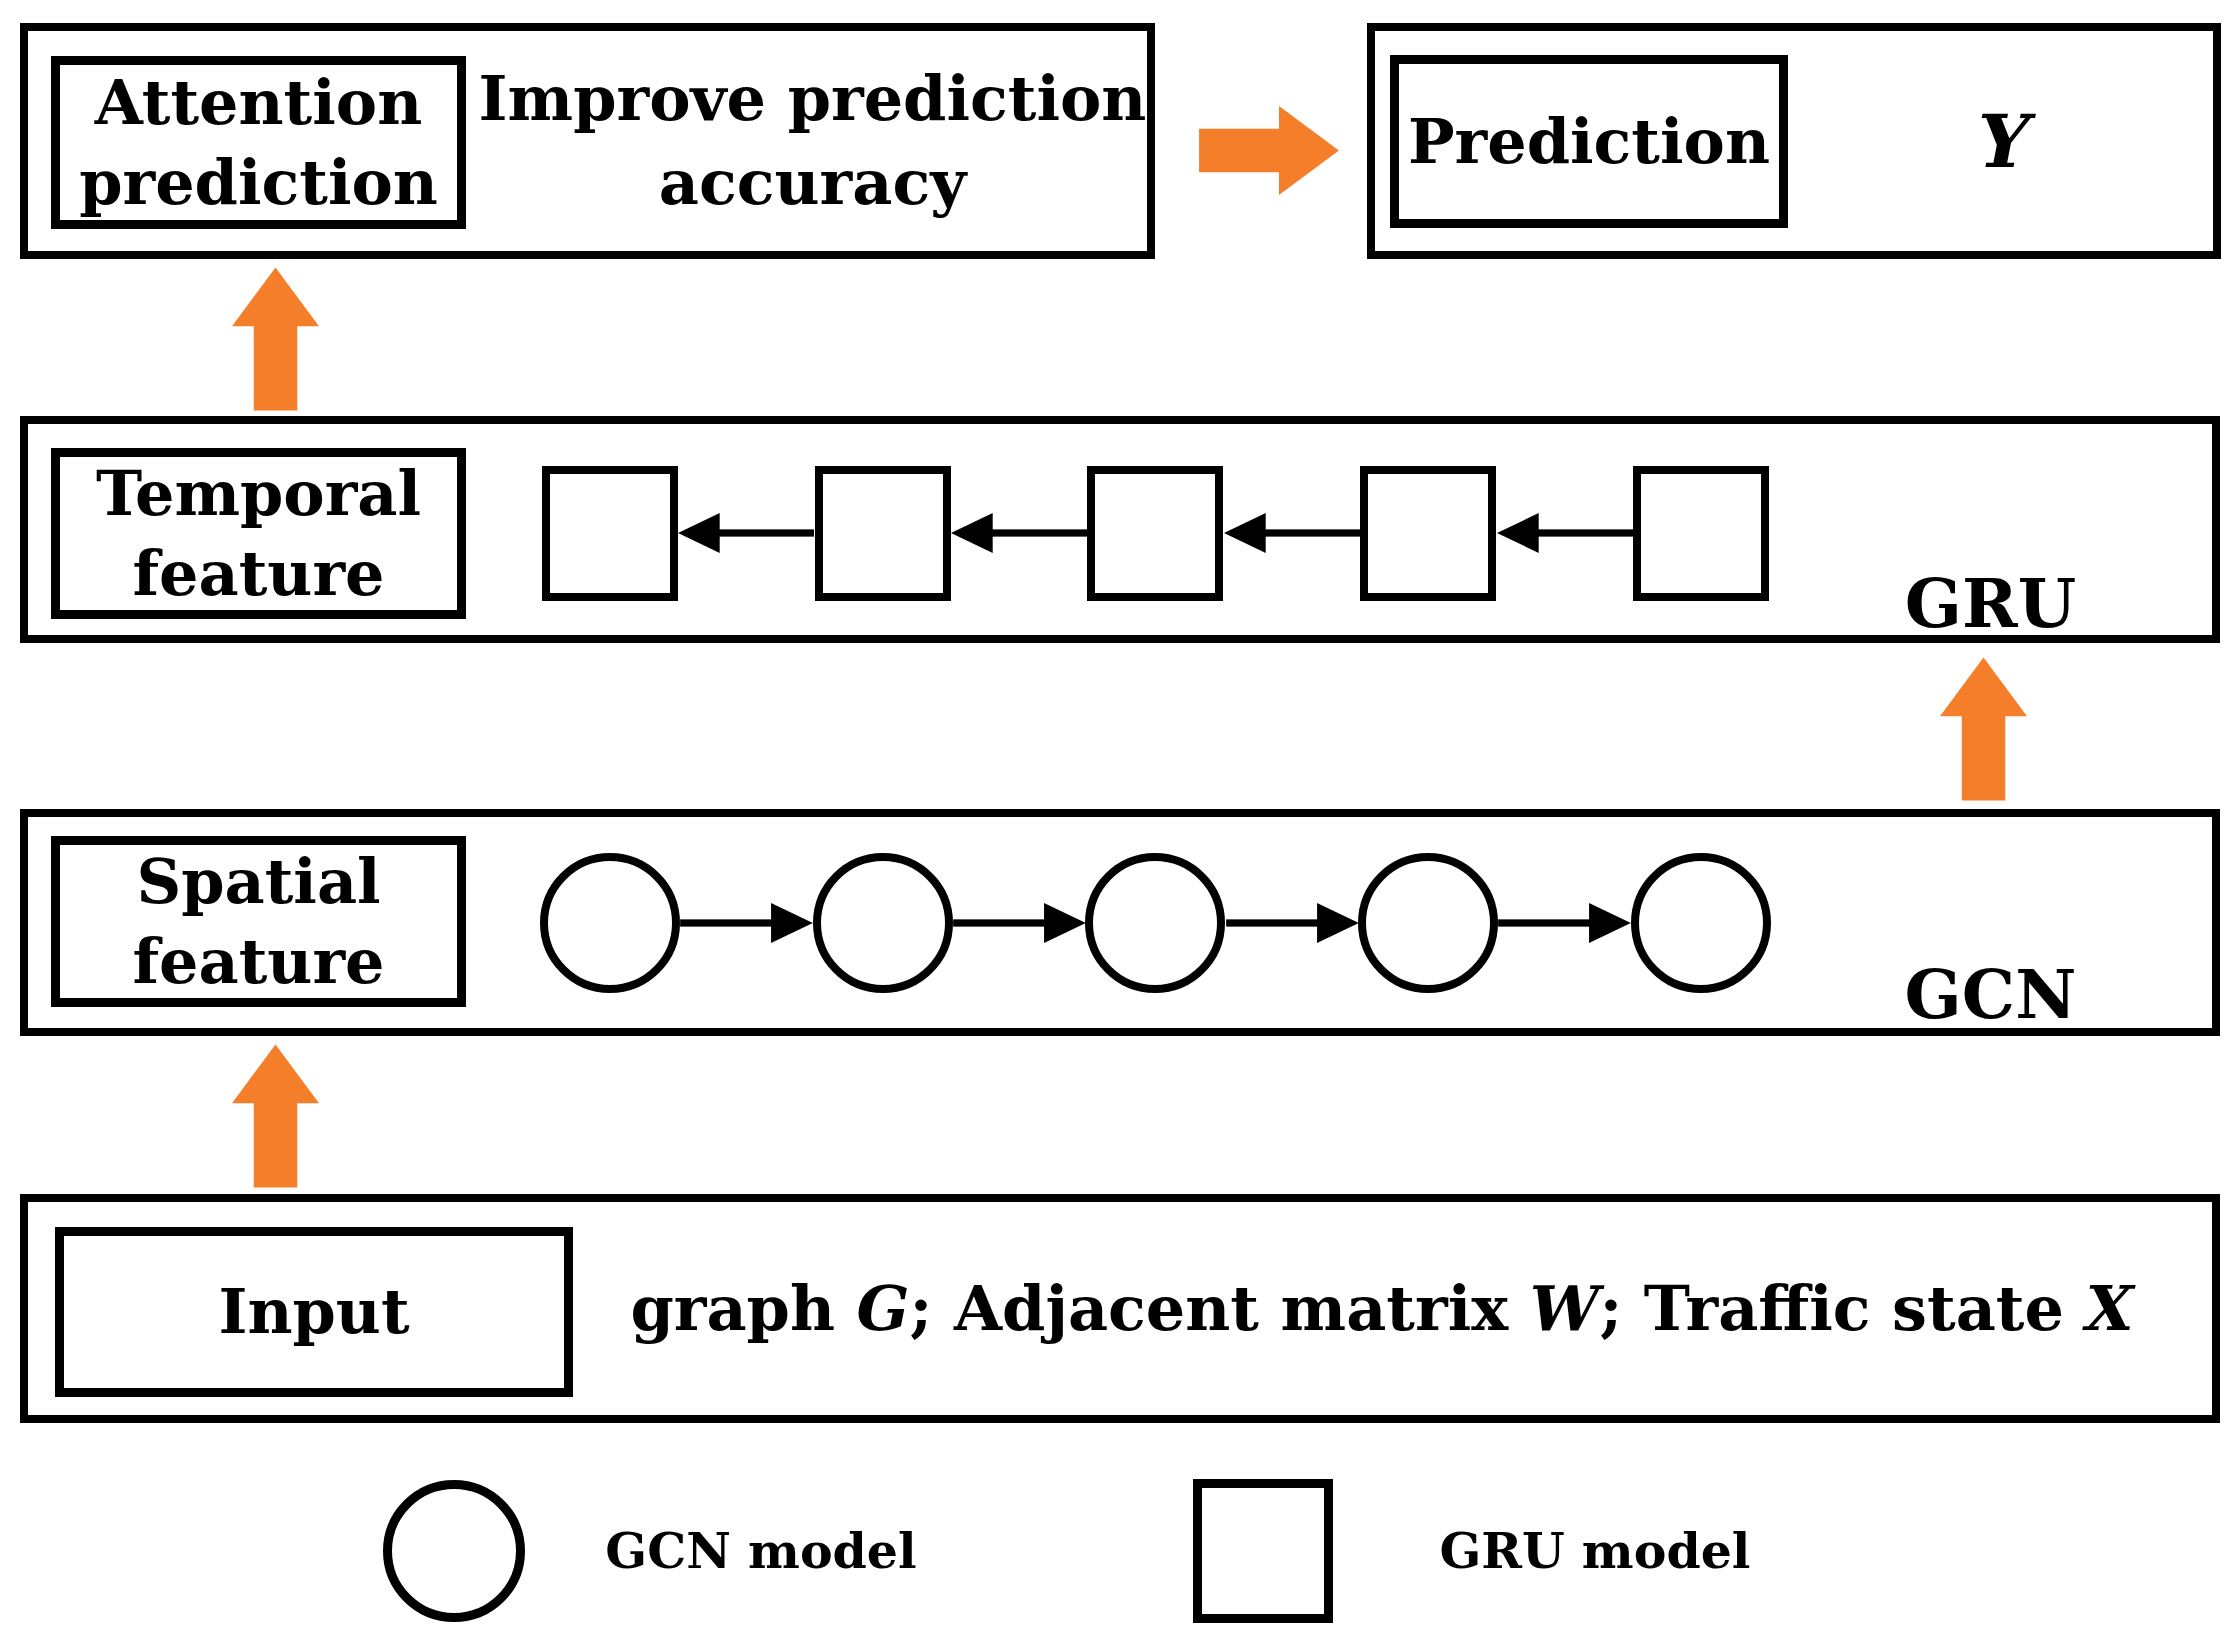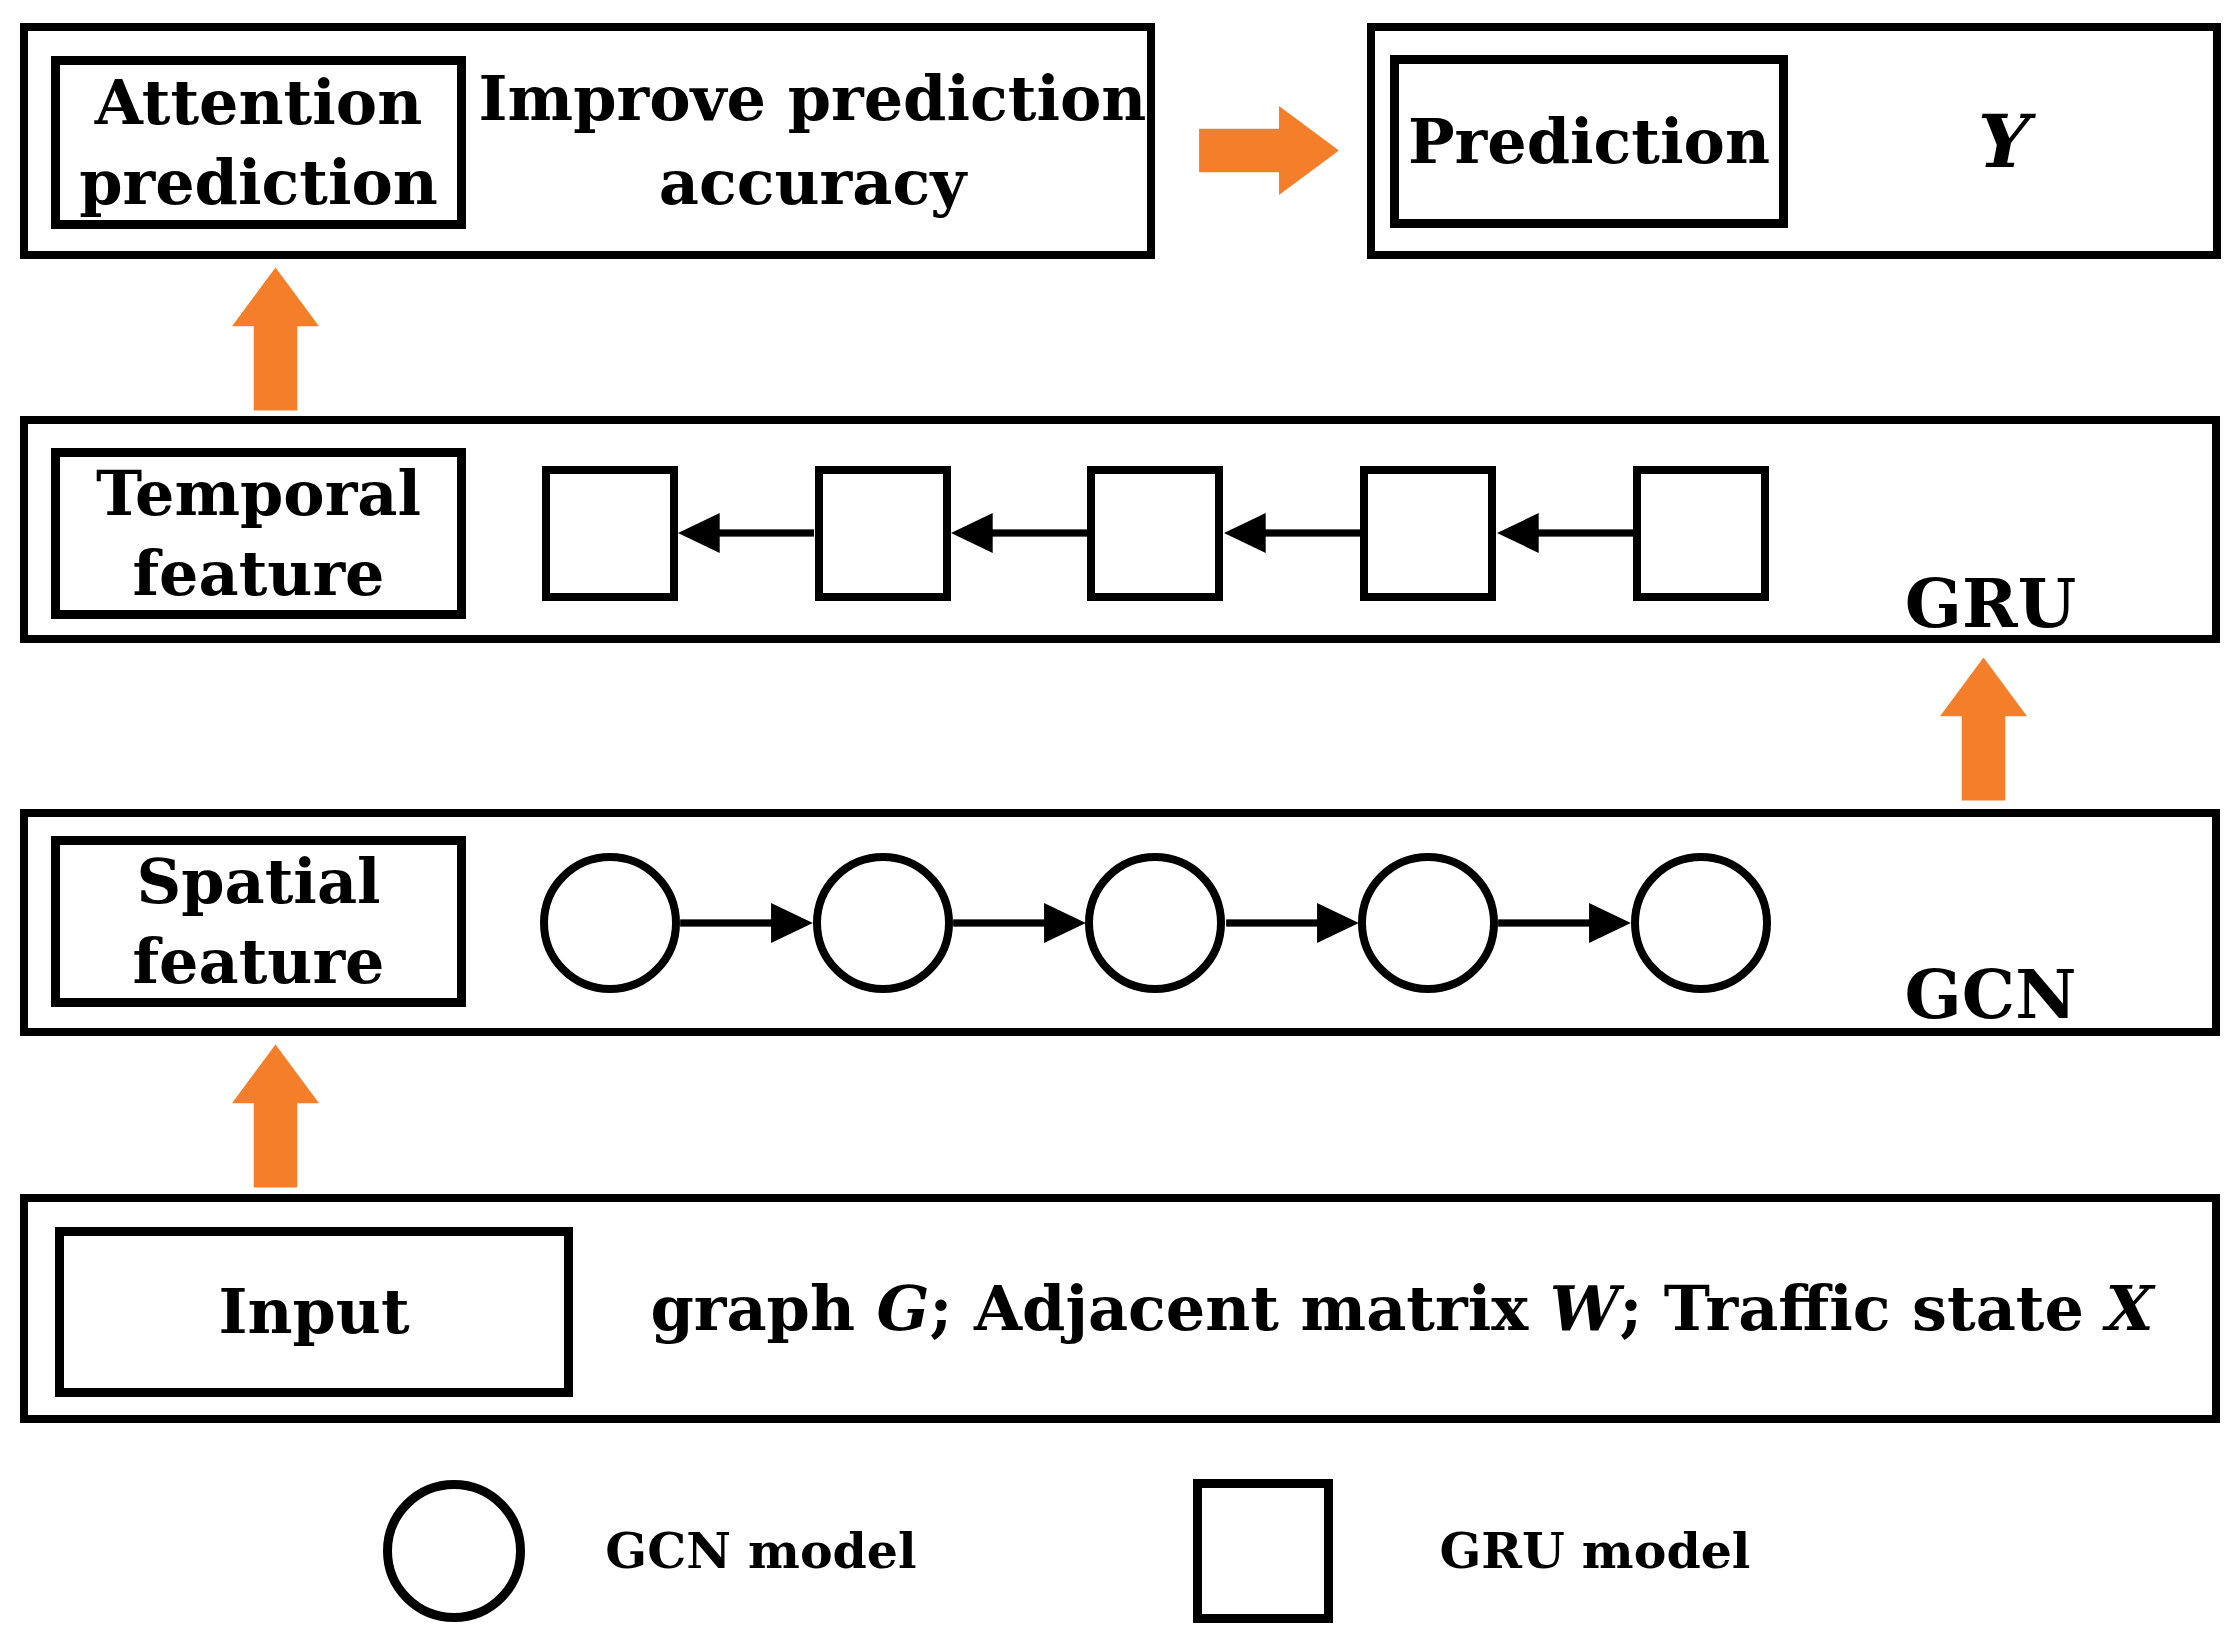--- a/index.html
+++ b/index.html
@@ -31,21 +31,21 @@
   .zone{
     position:absolute;
     display:flex;flex-direction:column;
     align-items:center;justify-content:center;
     text-align:center;
   }
   .lbl{font-size:62px;line-height:80px;}
   .desc{font-size:62px;line-height:84px;text-align:right;}
   .model-lbl{font-size:67px;justify-content:flex-end;}
   .legend-lbl{font-size:49px;}
-  .input-content{font-size:62px;white-space:nowrap;padding-left:20px;}
+  .input-content{font-size:62px;white-space:nowrap;}
   .input-content .it{font-style:italic;}
   .symbol{font-size:73px;font-style:italic;}
   .units{position:absolute;}
   .unit-square{
     position:absolute;top:0;width:136px;height:135px;
     border:8.2px solid var(--ink,#000);
     background:var(--paper,#fff);
     box-sizing:border-box;
   }
   .unit-circle{

